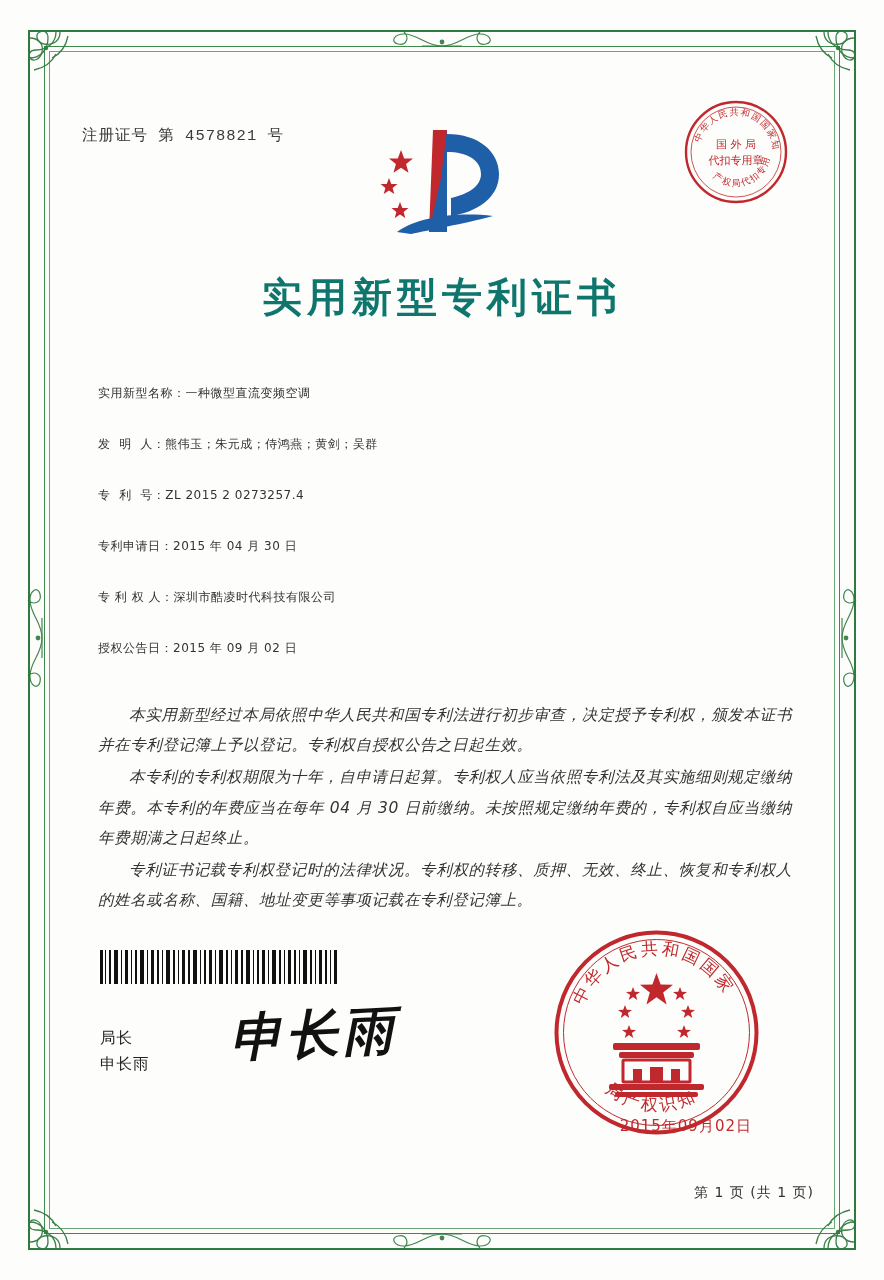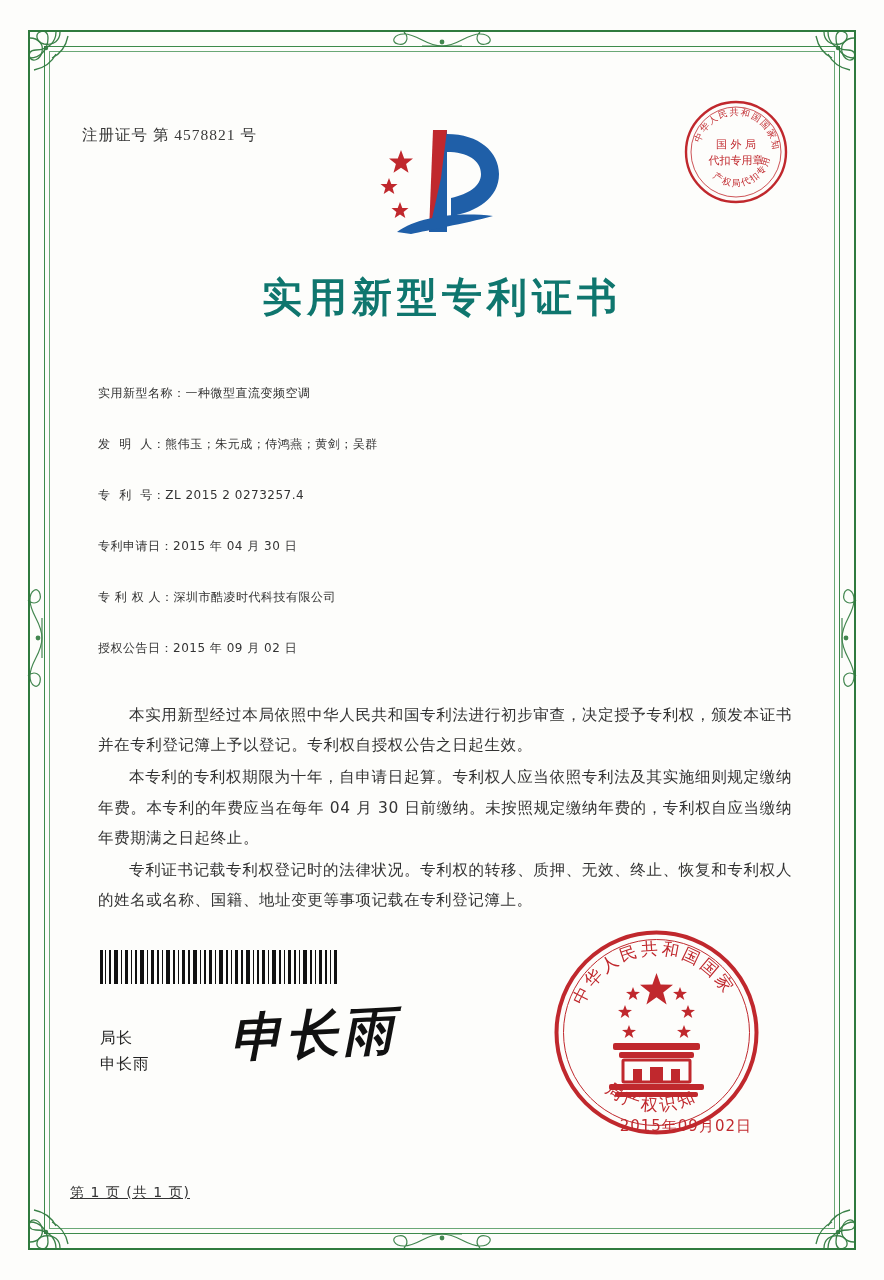--- a/index.html
+++ b/index.html
@@ -79,21 +79,21 @@
     bottom: 70px;
   }
 
   .reg-no {
     position: absolute;
     left: 12px;
     top: 55px;
     font-size: 15.5px;
     letter-spacing: 1px;
     color: #3a3a3a;
-    font-family: Liberation Serif, serif;
+    font-family: Liberation Mono, monospace;
   }
 
   
   .logo {
     position: absolute;
     left: 50%;
     top: 50px;
     transform: translateX(-50%);
     width: 150px;
     height: 120px;
@@ -149,20 +149,21 @@
   .paragraphs {
     position: absolute;
     left: 28px;
     right: 22px;
     top: 630px;
     font-size: 15.5px;
     line-height: 1.95;
     color: #333;
     letter-spacing: 0.6px;
     text-align: justify;
+    font-style: italic;
   }
   .paragraphs p {
     margin: 0 0 2px 0;
     text-indent: 2em;
   }
 
   
   .barcode {
     position: absolute;
     left: 30px;
@@ -212,25 +213,24 @@
     font-size: 15px;
     color: #c0282d;
     letter-spacing: 1px;
   }
 
   .page-footer {
     position: absolute;
     left: 0;
     right: 0;
     bottom: 8px;
-    text-align: left;
+    text-align: right;
     font-size: 14px;
     color: #333;
     letter-spacing: 1px;
-    text-decoration: underline;
   }
 </style>
 </head>
 <body>
 
 <div class="cert-page">
 
   <div class="border-outer"></div>
   <div class="border-inner"></div>
   <div class="border-hair"></div>

